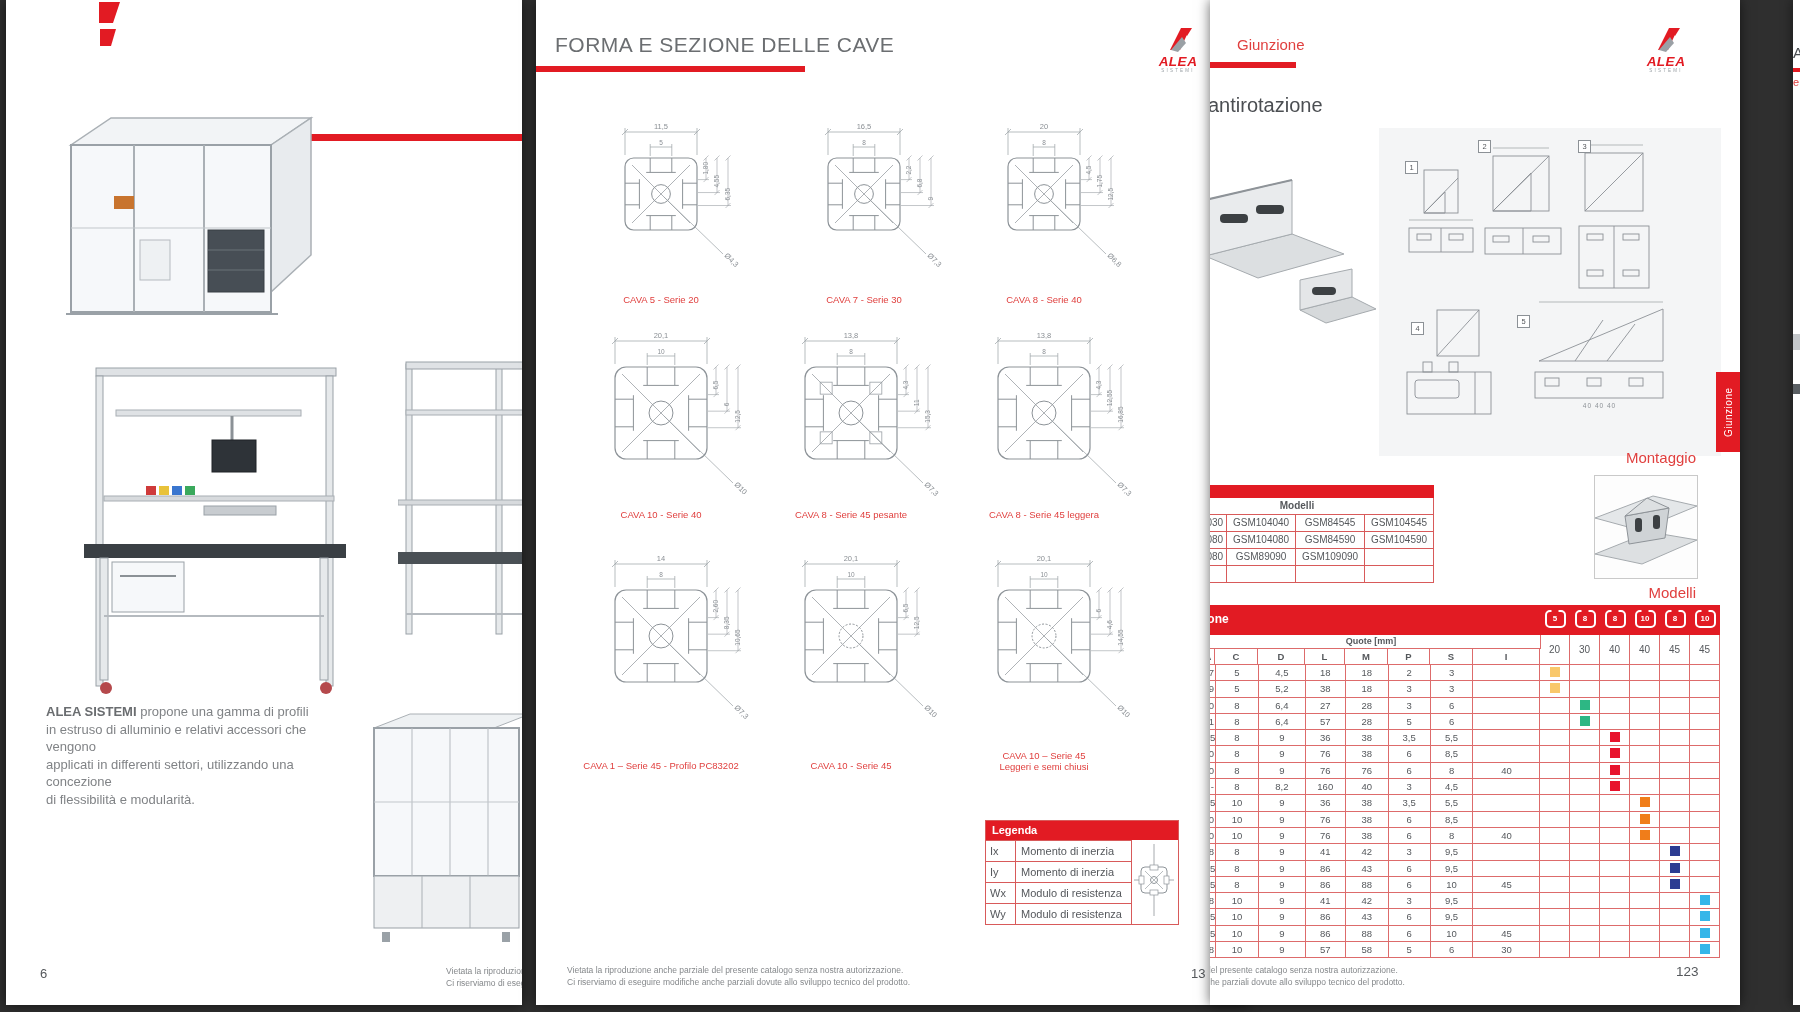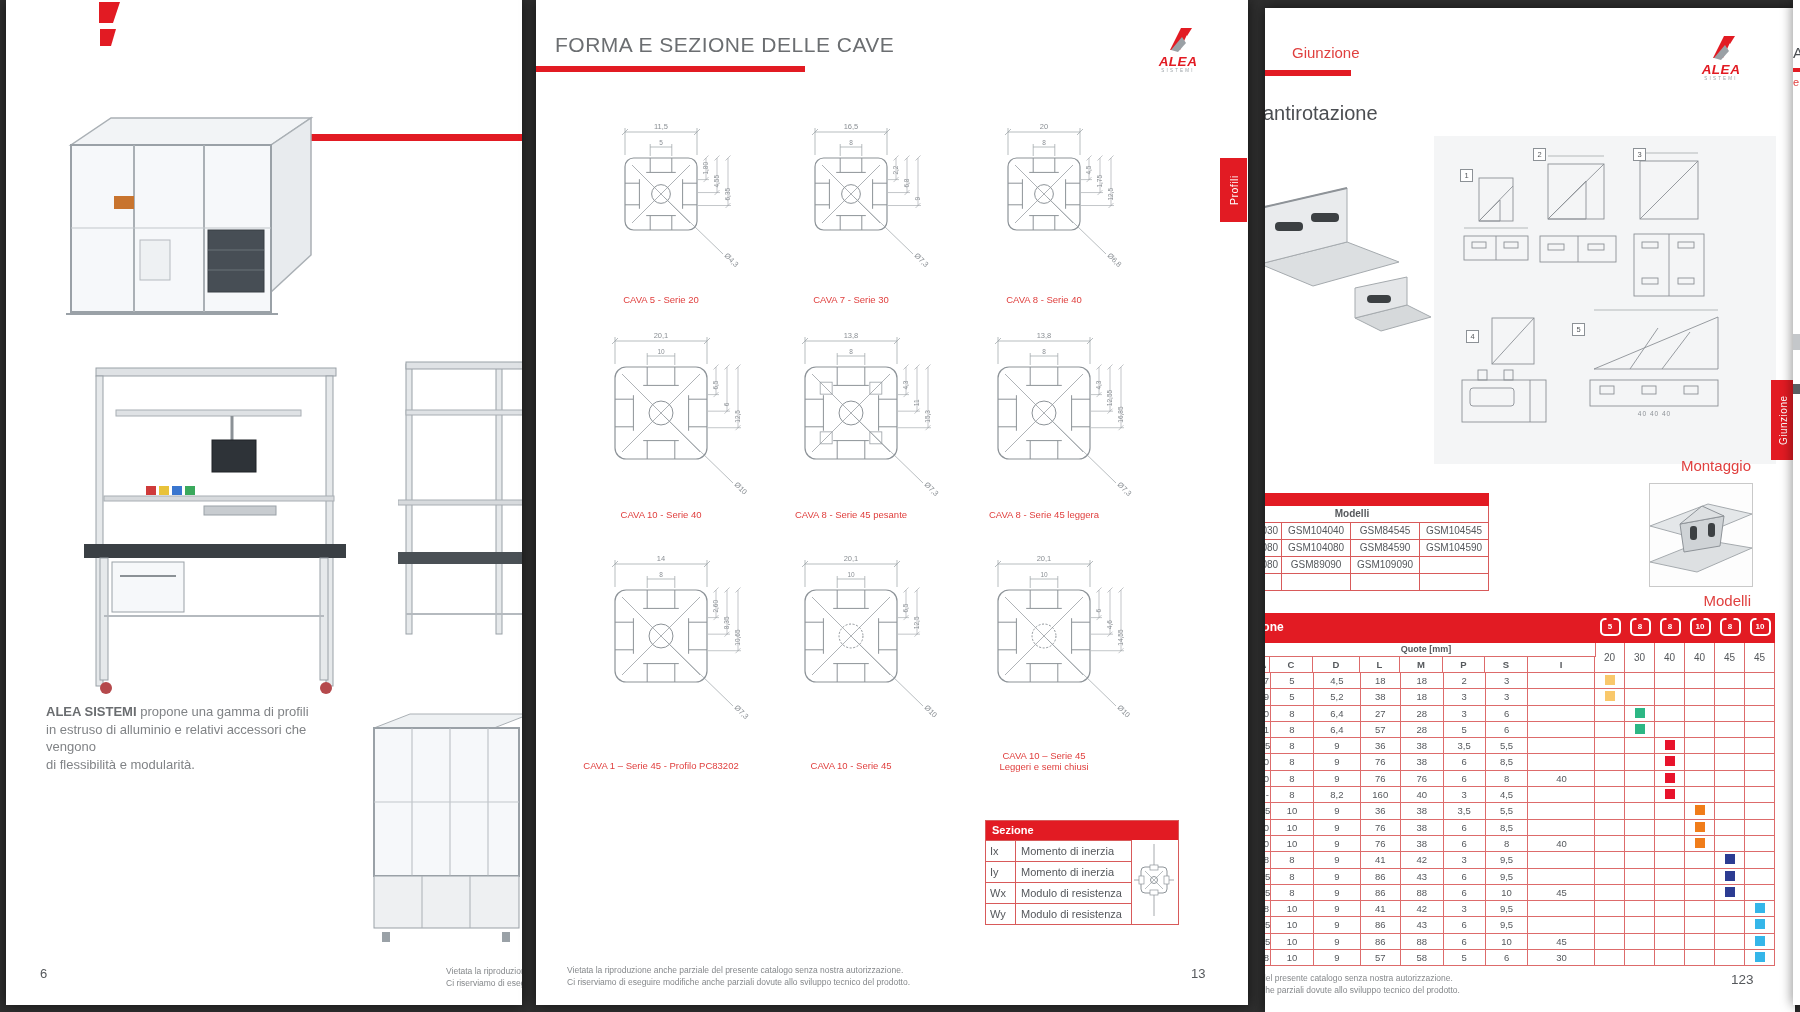--- a/index.html
+++ b/index.html
@@ -133,20 +133,21 @@
     <rect x="12" y="166" width="145" height="52" fill="#eef0f2" stroke="#9aa1a7"></rect>
     <line x1="60" y1="166" x2="60" y2="218" stroke="#aab0b5"></line>
     <line x1="108" y1="166" x2="108" y2="218" stroke="#aab0b5"></line>
     <rect x="20" y="222" width="8" height="10" fill="#9aa1a7"></rect>
     <rect x="140" y="222" width="8" height="10" fill="#9aa1a7"></rect>
   </svg>
 
   <div class="abs gray-body" style="left:40px;top:703px;font-size:13px;line-height:17.5px;width:310px;">
     <div><b style="color:#6a6d70;">ALEA SISTEMI</b> <span>propone una gamma di profili</span></div>
     <div>in estruso di alluminio e relativi accessori che vengono</div>
+    <div>applicati in differenti settori, utilizzando una concezione</div>
     <div>di flessibilità e modularità.</div>
   </div>
 
   <div class="abs footer-small nowrap" style="left:440px;top:966px;width:200px;">
     <div>Vietata la riproduzione anche parziale del presente catalogo senza nostra autorizzazione.</div>
     <div>Ci riserviamo di eseguire modifiche anche parziali dovute allo sviluppo tecnico del prodotto.</div>
   </div>
   <div class="abs pageno" style="left:34px;top:966px;">6</div>
 </section>
 
@@ -187,21 +188,21 @@
           <text x="158.5" y="75.56" font-size="6.5" fill="#8a8f94" text-anchor="start" font-family="&quot;Liberation Sans&quot;,sans-serif" transform="rotate(-90 158.5 75.56)">4,55</text>
           <path d="M167 46 L167 93.52 M164.5 48.5 L169.5 43.5 M164.5 96.02 L169.5 91.02 M137 93.52 L170 93.52" stroke="#9aa0a5" stroke-width="0.6" fill="none"></path>
           <text x="169.5" y="88.52" font-size="6.5" fill="#8a8f94" text-anchor="start" font-family="&quot;Liberation Sans&quot;,sans-serif" transform="rotate(-90 169.5 88.52)">6,35</text>
           <line x1="103" y1="85" x2="162" y2="142" stroke="#9aa0a5" stroke-width="0.7"></line>
           <text x="163" y="144" font-size="7.5" fill="#8a8f94" text-anchor="start" font-family="&quot;Liberation Sans&quot;,sans-serif" transform="rotate(45 163 144)">Ø4,3</text>
         </svg>
         <div class="caption">
           <div>CAVA 5 - Serie 20</div>
         </div>
       </div>
-      <div class="drawing" style="left: 215px; top: 112px; height: 198px;">
+      <div class="drawing" style="left: 228px; top: 112px; height: 198px;">
         <svg width="200" height="182">
           <rect x="64" y="46" width="72" height="72" rx="8.64" fill="none" stroke="#8d9398" stroke-width="1.2"></rect>
           <path d="M71 53 L129 111 M129 53 L71 111" stroke="#9aa0a5" stroke-width="0.8" fill="none"></path>
           <path d="M89.2 46 L89.2 60.4 M110.8 46 L110.8 60.4 M85.2 60.4 L114.8 60.4" stroke="#8d9398" stroke-width="1" fill="none" transform="rotate(0 100 82)"></path>
           <path d="M89.2 46 L89.2 60.4 M110.8 46 L110.8 60.4 M85.2 60.4 L114.8 60.4" stroke="#8d9398" stroke-width="1" fill="none" transform="rotate(90 100 82)"></path>
           <path d="M89.2 46 L89.2 60.4 M110.8 46 L110.8 60.4 M85.2 60.4 L114.8 60.4" stroke="#8d9398" stroke-width="1" fill="none" transform="rotate(180 100 82)"></path>
           <path d="M89.2 46 L89.2 60.4 M110.8 46 L110.8 60.4 M85.2 60.4 L114.8 60.4" stroke="#8d9398" stroke-width="1" fill="none" transform="rotate(270 100 82)"></path>
           <circle cx="100" cy="82" r="9.36" fill="none" stroke="#8d9398" stroke-width="1"></circle>
           <path d="M64 43 L64 16 M136 43 L136 16 M64 20 L136 20 M61 23 L67 17 M133 23 L139 17" stroke="#9aa0a5" stroke-width="0.7" fill="none"></path>
           <text x="100" y="17" font-size="7.5" fill="#8a8f94" text-anchor="middle" font-family="&quot;Liberation Sans&quot;,sans-serif">16,5</text>
@@ -403,21 +404,21 @@
         <div class="caption">
           <div>CAVA 10 – Serie 45</div>
           <div>Leggeri e semi chiusi</div>
         </div>
       </div>
     </div>
 
   <div id="legenda">
     <div style="display:flex;">
       <div style="width:146px;">
-        <div class="lg-head">Sezione</div>
+        <div class="lg-head">Legenda</div>
         <div id="legendaRows">
             <div class="lg-row">
               <div class="lg-sym">Ix</div>
               <div class="lg-desc">Momento di inerzia</div>
             </div>
             <div class="lg-row">
               <div class="lg-sym">Iy</div>
               <div class="lg-desc">Momento di inerzia</div>
             </div>
             <div class="lg-row">
@@ -446,21 +447,21 @@
     </div>
   </div>
 
   <div class="abs footer-small" style="left:31px;top:965px;">
     <div>Vietata la riproduzione anche parziale del presente catalogo senza nostra autorizzazione.</div>
     <div>Ci riserviamo di eseguire modifiche anche parziali dovute allo sviluppo tecnico del prodotto.</div>
   </div>
   <div class="abs pageno" style="left:655px;top:966px;">13</div>
 </section>
 
-<section class="page" id="pageRight" style="left:1265px;width:530px;margin-top:8px;">
+<section class="page" id="pageRight" style="left:1210px;width:530px;">
 
   <div class="abs" style="left:27px;top:36px;font-size:15px;color:#e0403f;">Giunzione</div>
   <div class="abs red-bar" style="left:0;top:62px;width:86px;height:6px;"></div>
 
   <div class="abs alea-logo" style="left:430px;top:26px;">
     <svg width="40" height="26">
       <polygon points="12,24 23,2 32,2 22,24" fill="#e21b23"></polygon>
       <polygon points="23,2 34,2 29,10" fill="#e21b23"></polygon>
       <polygon points="13,24 24,11 28,17 20,26" fill="#9aa0a5"></polygon>
     </svg>

